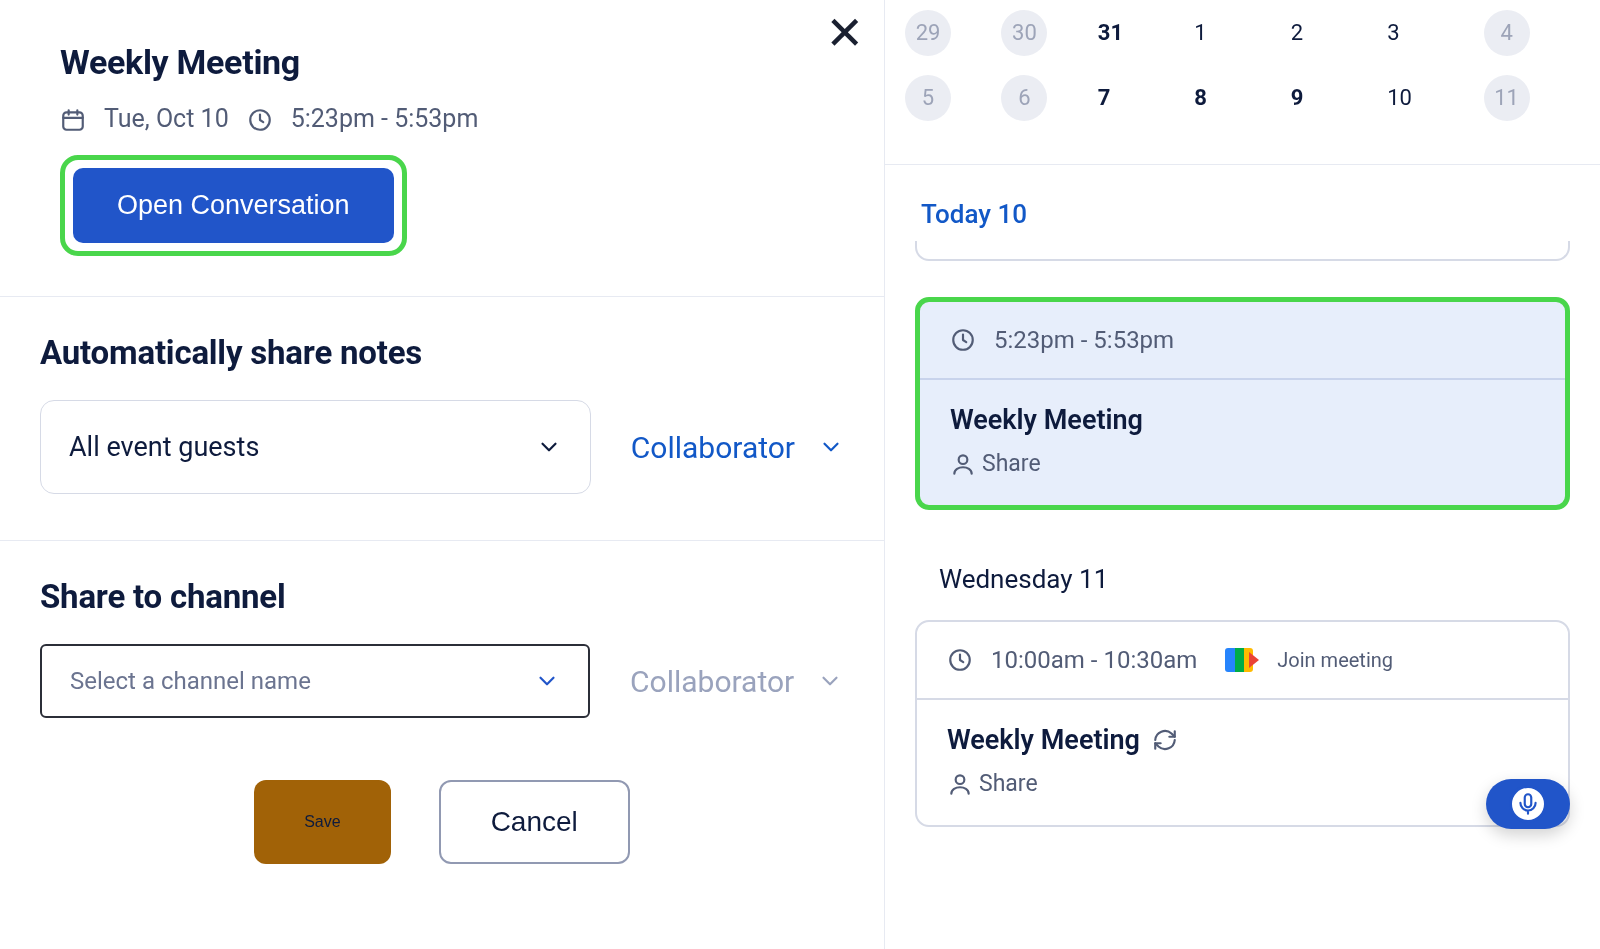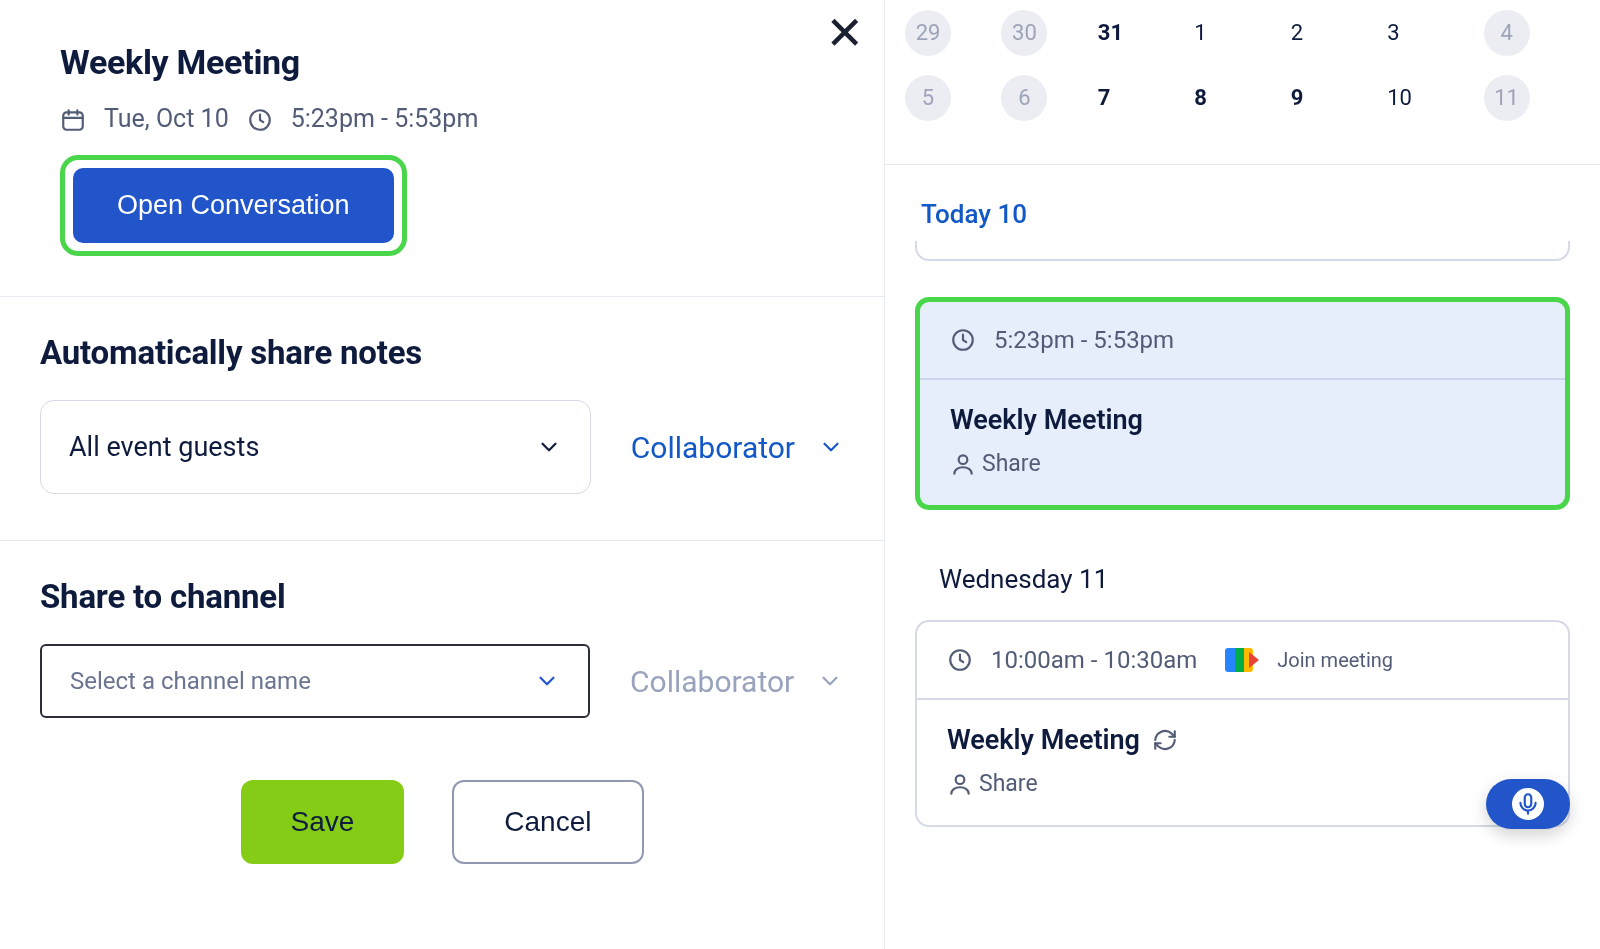--- a/index.html
+++ b/index.html
@@ -37,21 +37,21 @@
   .section h2{font-size:33px;font-weight:700;margin:0 0 28px 0;letter-spacing:-.2px}
   .row{display:flex;align-items:center;gap:40px}
   .select{position:relative;border:1px solid var(--line);border-radius:14px;height:94px;display:flex;align-items:center;padding:0 28px;font-size:27px;color:var(--ink)}
   .select.big{width:604px}
   .select.small{width:550px;height:74px;font-size:24px;border:2px solid #2B2E38;border-radius:6px;color:var(--ink-soft)}
   .select .chev{position:absolute;right:28px;top:50%;transform:translateY(-50%)}
   .link{color:var(--blue-text);font-size:30px;display:inline-flex;align-items:center;gap:23px;cursor:pointer}
   .link.muted{color:#9AA3BD}
   .link .chev{position:static;transform:none}
   .actions{display:flex;gap:48px;justify-content:center;margin-top:62px}
-  .btn-soft{background:#84cc16;border:none;border-radius:12px;font-size:28px;padding:26px 50px;color:var(--ink);cursor:pointer}
+  .btn-soft{background:#a16207;border:none;border-radius:12px;font-size:16px;padding:26px 50px;color:var(--ink);cursor:pointer}
   .btn-outline{background:#fff;border:2px solid #9199B2;border-radius:12px;font-size:28px;padding:24px 50px;color:var(--ink);cursor:pointer}
 
   
   .cal{padding:0 0 0 0}
   .cal-grid{display:grid;grid-template-columns:repeat(7,1fr);gap:0;padding:0 20px}
   .cal-cell{height:65px;display:flex;align-items:center;justify-content:flex-start;font-size:22px;color:var(--ink)}
   .cal-cell .chip{width:46px;height:46px;border-radius:50%;background:var(--chip);display:flex;align-items:center;justify-content:center;color:#9DA4B8}
   .cal-sep{height:1px;background:var(--line-soft);margin:34px 0 34px 0}
   .today-label{color:var(--blue-text);font-size:26px;font-weight:500;padding:0 36px}
   .agenda{padding:18px 18px 0 18px}

